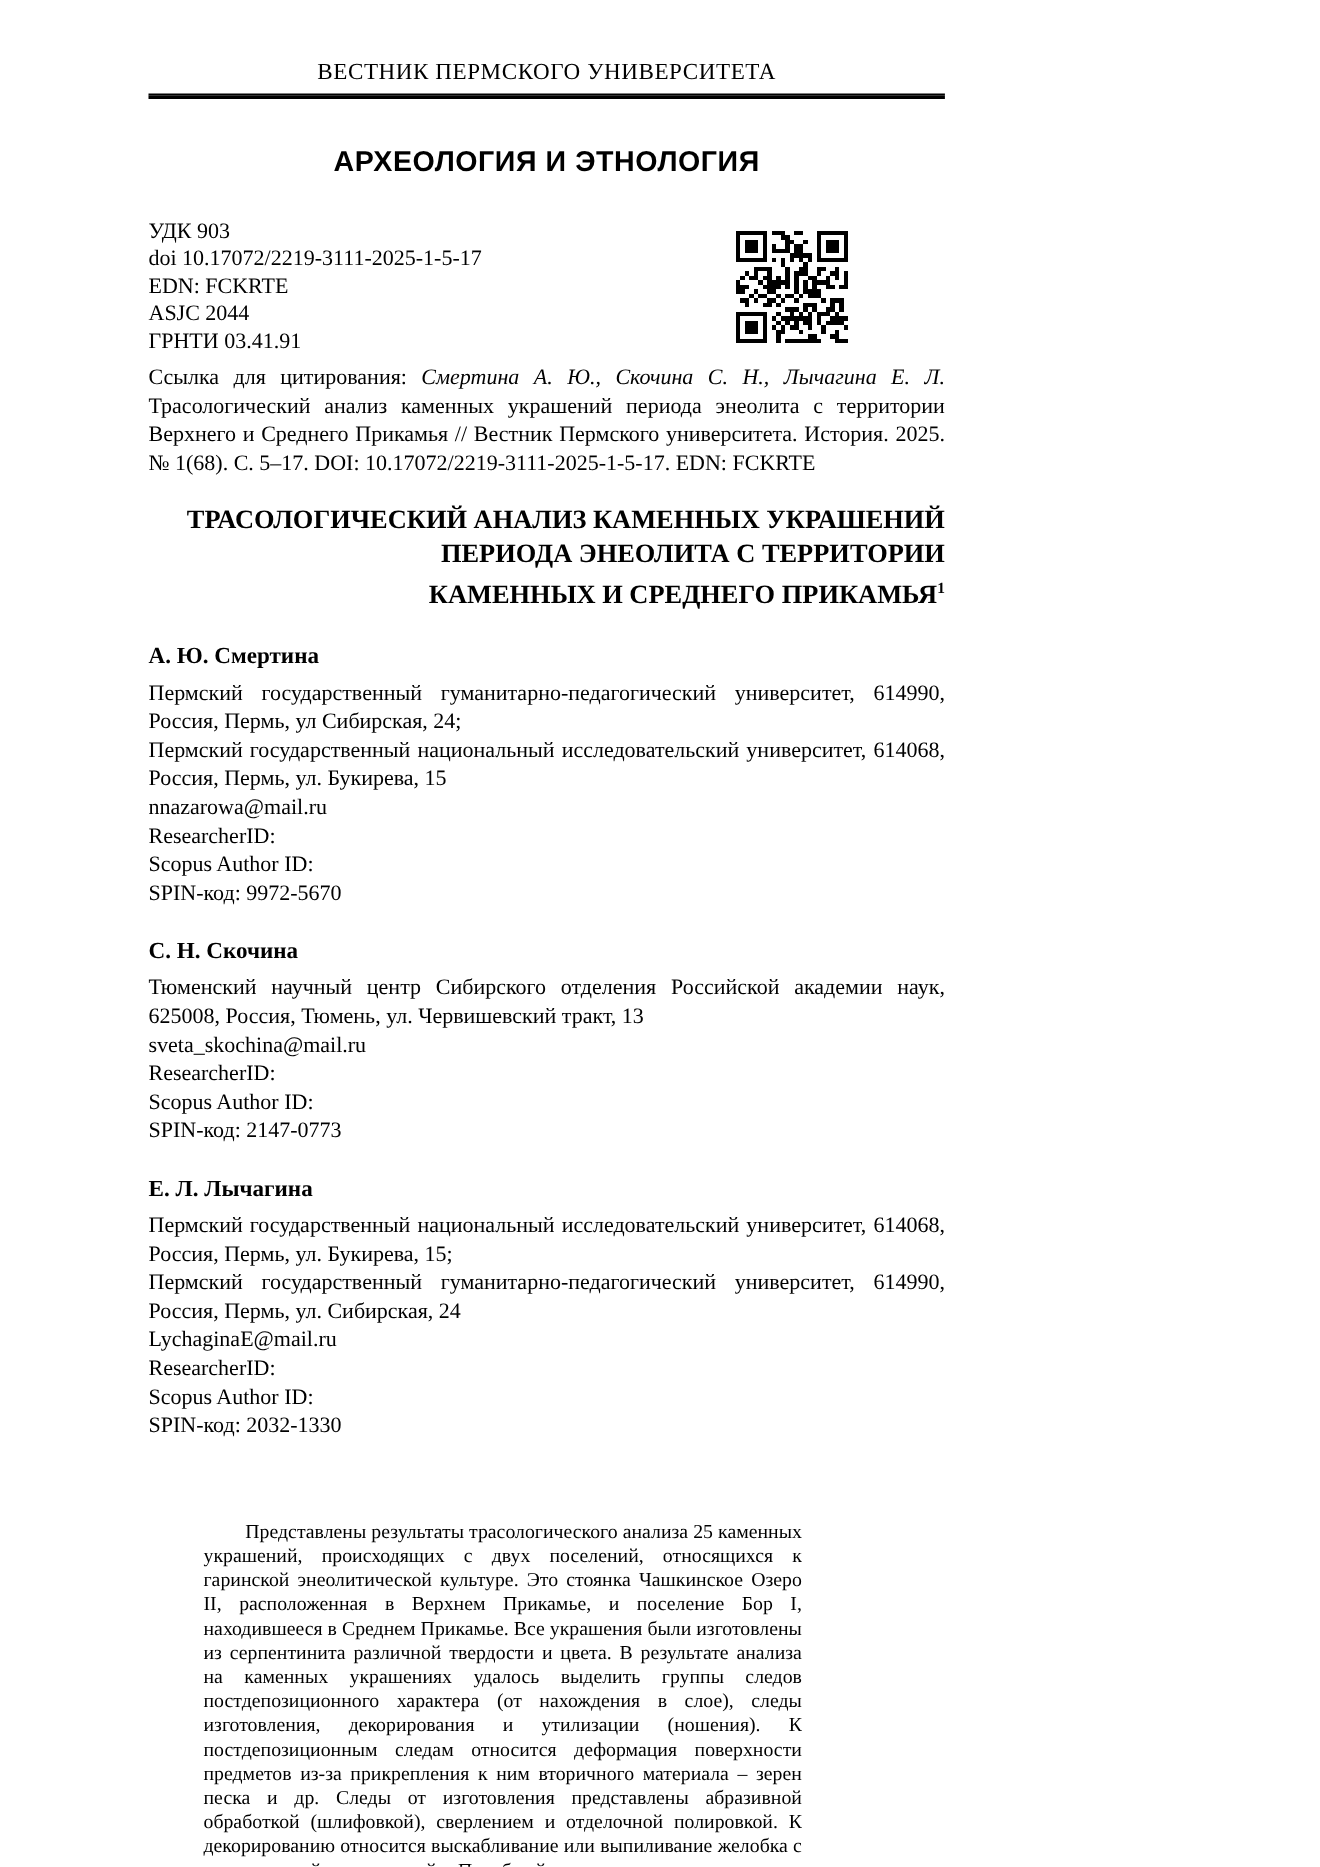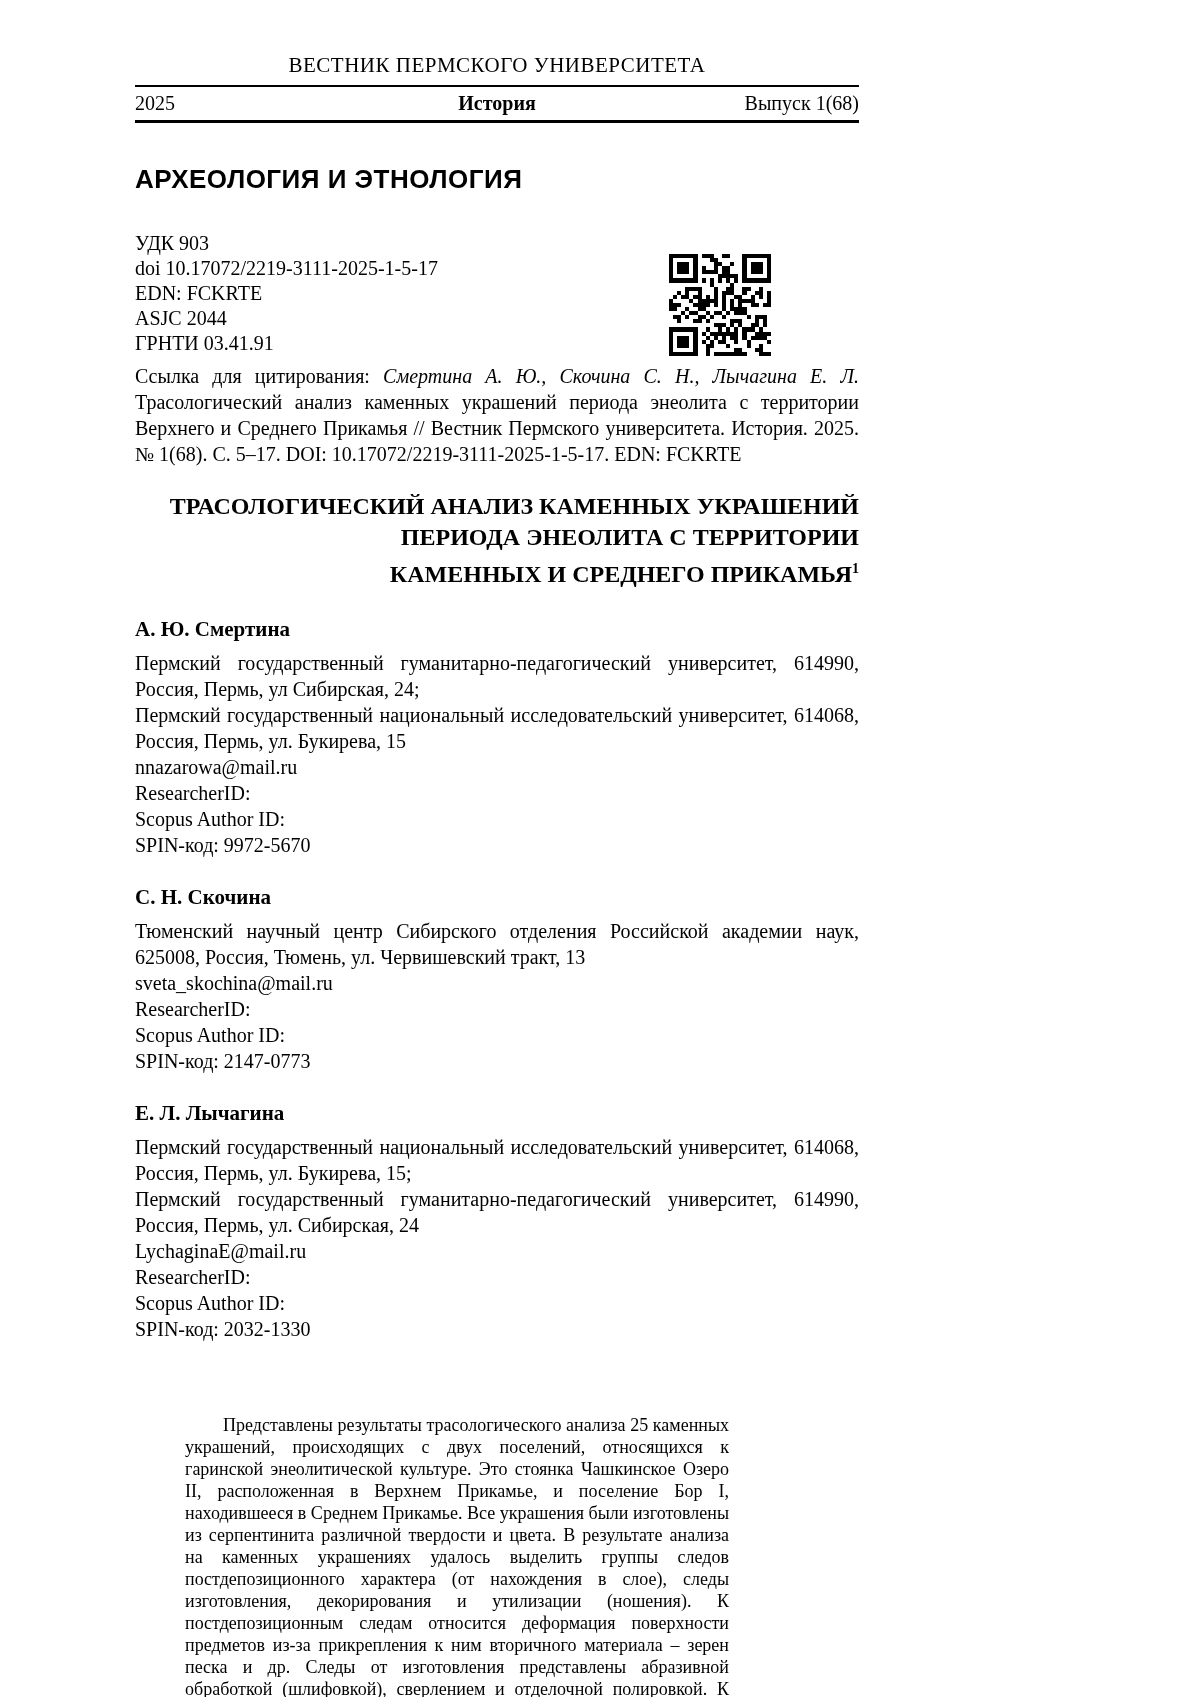--- a/index.html
+++ b/index.html
@@ -36,33 +36,33 @@
     align-items: baseline;
     font-size: 20px;
     padding: 3px 0 4px 0;
   }
   .issue-row .left   { text-align: left; }
   .issue-row .center { text-align: center; font-weight: bold; }
   .issue-row .right  { text-align: right; }
 
   
   .rubric {
-    text-align: left;
+    text-align: center;
     font-family: "Liberation Sans", "DejaVu Sans", sans-serif;
     font-weight: bold;
     font-size: 26px;
     letter-spacing: 0.5px;
     margin: 40px 0 34px 0;
   }
 
   
   .meta-row {
     display: flex;
     justify-content: space-between;
-    align-items: flex-end;
+    align-items: center;
     gap: 24px;
   }
   .meta-block p { line-height: 25px; }
   .qr {
     width: 102px;
     height: 102px;
     margin-right: 88px;
     flex: 0 0 auto;
   }
   .qr svg { width: 102px; height: 102px; display: block; }
@@ -127,25 +127,20 @@
   }
 </style>
 </head>
 <body>
 
 <div class="page">
 
   <header>
     <div class="journal-title">ВЕСТНИК ПЕРМСКОГО УНИВЕРСИТЕТА</div>
     <div class="rule-thin"></div>
-    <div class="issue-row">
-      <span class="left">2025</span>
-      <span class="center">История</span>
-      <span class="right">Выпуск 1(68)</span>
-    </div>
     <div class="rule-thick"></div>
   </header>
 
   <h2 class="rubric">АРХЕОЛОГИЯ И ЭТНОЛОГИЯ</h2>
 
   <div class="meta-row">
     <div class="meta-block">
       <p>УДК 903</p>
       <p>doi 10.17072/2219-3111-2025-1-5-17</p>
       <p>EDN: FCKRTE</p>

